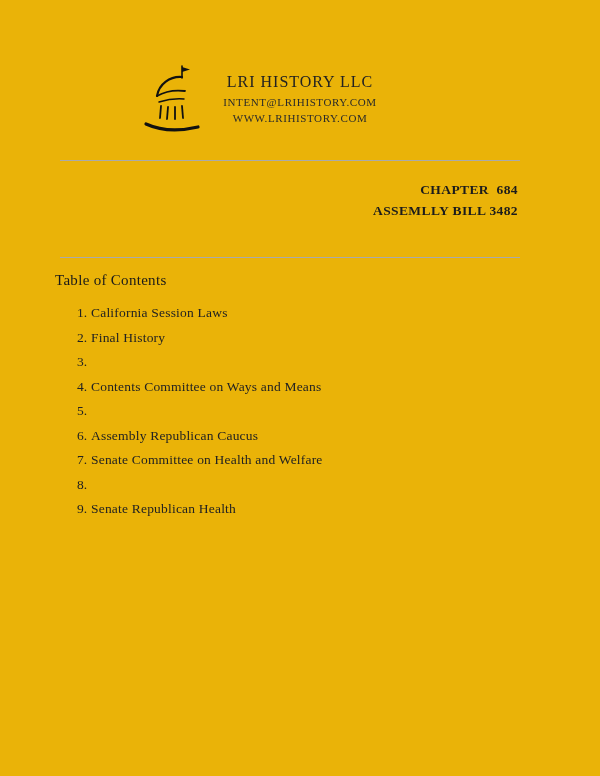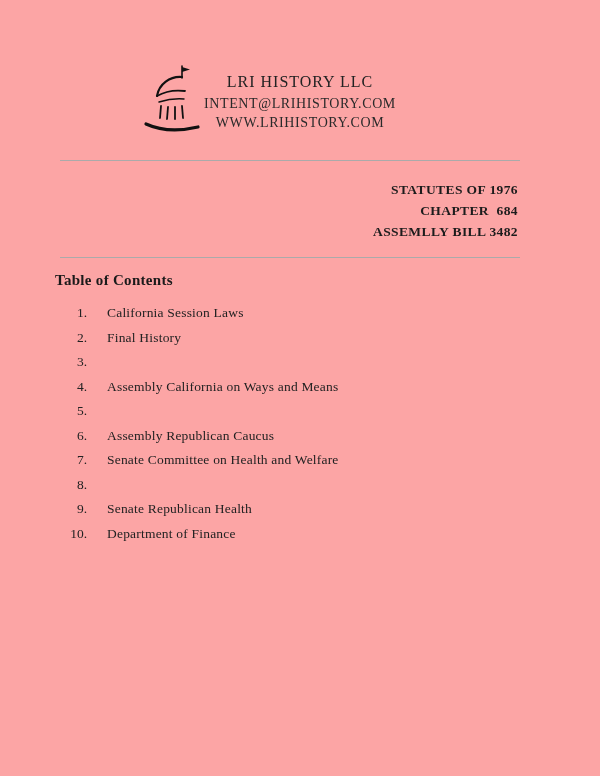--- a/index.html
+++ b/index.html
@@ -4,21 +4,21 @@
 <style>
   html, body {
     margin: 0;
     padding: 0;
     background: #e8e8e8;
   }
   .page {
     position: relative;
     width: 600px;
     height: 776px;
-    background: #fca5a5;
+    background: #eab308;
     font-family: "Liberation Serif", "DejaVu Serif", serif;
     color: #1f1f1f;
     overflow: hidden;
     margin: 0 auto;
   }
 
   
   .logo {
     position: absolute;
     left: 142px;
@@ -34,21 +34,21 @@
     text-align: center;
     line-height: 1;
   }
   .company-name {
     font-size: 16px;
     letter-spacing: 1px;
     margin-bottom: 7px;
     color: #222;
   }
   .contact-line {
-    font-size: 14px;
+    font-size: 11px;
     letter-spacing: 0.6px;
     margin-bottom: 5px;
     color: #2a2a2a;
     text-align: center;
   }
 
   
   .rule {
     position: absolute;
     left: 60px;
@@ -72,21 +72,21 @@
     color: #1c1c1c;
   }
   .ref-line { white-space: pre; }
 
   
   .toc-heading {
     position: absolute;
     left: 55px;
     top: 272px;
     font-size: 15px;
-    font-weight: bold;
+    font-weight: normal;
     letter-spacing: 0.3px;
     color: #1a1a1a;
   }
   .toc-list {
     position: absolute;
     left: 55px;
     top: 305px;
     width: 460px;
   }
   .toc-row {
@@ -95,21 +95,21 @@
     height: 24.5px;
     font-size: 13.5px;
     color: #222;
   }
   .toc-num {
     width: 32px;
     text-align: right;
     flex: 0 0 32px;
   }
   .toc-label {
-    margin-left: 20px;
+    margin-left: 4px;
     letter-spacing: 0.2px;
   }
 </style>
 </head>
 <body>
 
 <div class="page">
 
   <div class="logo">
     <svg viewBox="0 0 64 76" width="64" height="76" fill="none" stroke="#111111" stroke-linecap="round">
@@ -132,21 +132,20 @@
 
   <div class="contact-block">
     <div class="company-name">LRI HISTORY LLC</div>
     <div class="contact-line">INTENT@LRIHISTORY.COM</div>
     <div class="contact-line">WWW.LRIHISTORY.COM</div>
   </div>
 
   <div class="rule rule-1"></div>
 
   <div class="ref-block">
-    <div class="ref-line">STATUTES OF 1976</div>
     <div class="ref-line">CHAPTER  684</div>
     <div class="ref-line">ASSEMLLY BILL 3482</div>
   </div>
 
   <div class="rule rule-2"></div>
 
   <div class="toc-heading">Table of Contents</div>
 
   <div class="toc-list">
     <div class="toc-row">
@@ -155,39 +154,35 @@
     </div>
     <div class="toc-row">
       <span class="toc-num">2.</span>
       <span class="toc-label">Final History</span>
     </div>
     <div class="toc-row">
       <span class="toc-num">3.</span>
     </div>
     <div class="toc-row">
       <span class="toc-num">4.</span>
-      <span class="toc-label">Assembly California on Ways and Means</span>
+      <span class="toc-label">Contents Committee on Ways and Means</span>
     </div>
     <div class="toc-row">
       <span class="toc-num">5.</span>
     </div>
     <div class="toc-row">
       <span class="toc-num">6.</span>
       <span class="toc-label">Assembly Republican Caucus</span>
     </div>
     <div class="toc-row">
       <span class="toc-num">7.</span>
       <span class="toc-label">Senate Committee on Health and Welfare</span>
     </div>
     <div class="toc-row">
       <span class="toc-num">8.</span>
     </div>
     <div class="toc-row">
       <span class="toc-num">9.</span>
       <span class="toc-label">Senate Republican Health</span>
     </div>
-    <div class="toc-row">
-      <span class="toc-num">10.</span>
-      <span class="toc-label">Department of Finance</span>
-    </div>
   </div>
 
 </div>
 
 </body></html>

